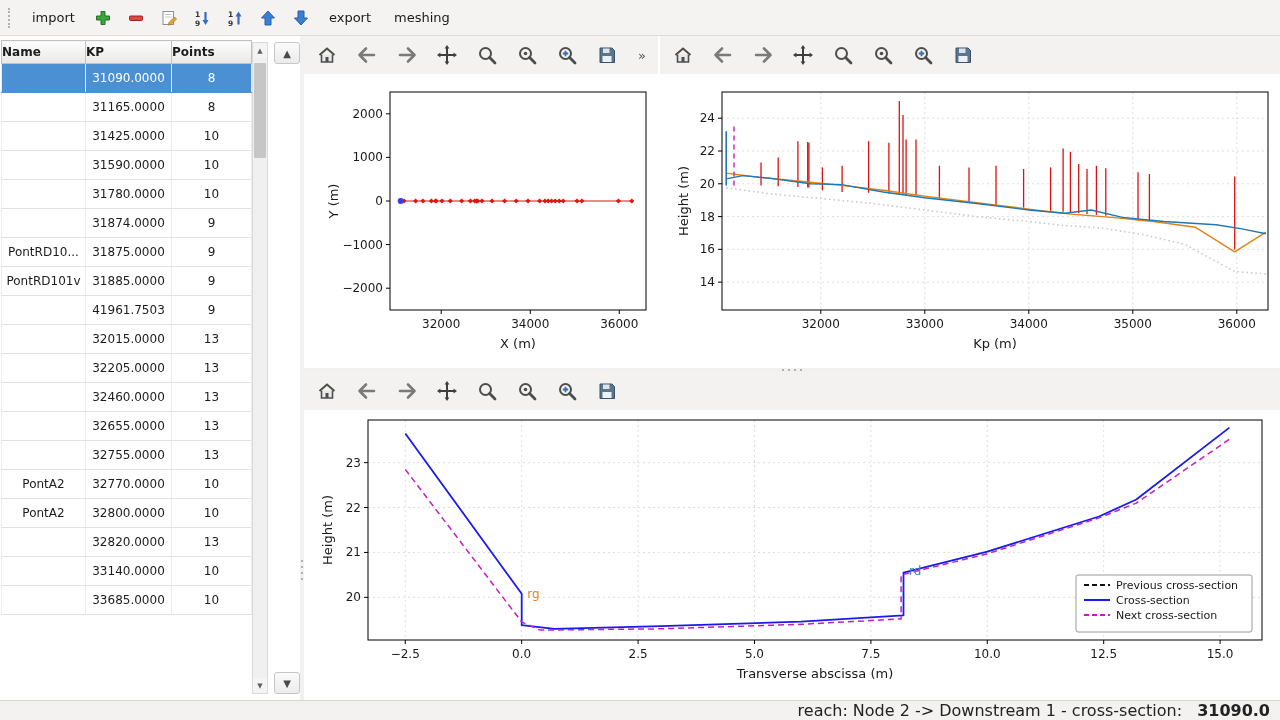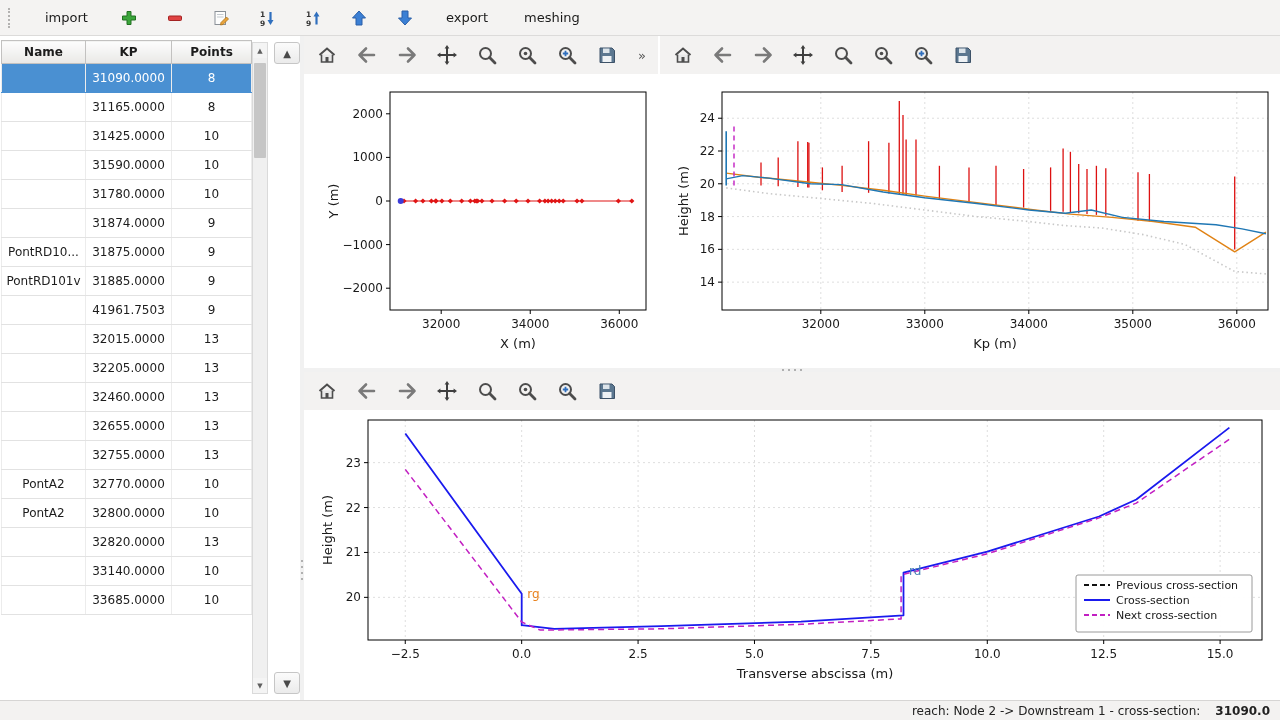--- a/index.html
+++ b/index.html
@@ -1,30 +1,30 @@
 <!DOCTYPE html>
 <html style="--sel: #4a90d2;"><head>
 <meta charset="utf-8">
 <style>
   *{margin:0;padding:0;box-sizing:border-box}
   html,body{width:1280px;height:720px;overflow:hidden}
   body{font-family:"DejaVu Sans","Liberation Sans",sans-serif;background:#ffffff;position:relative;font-size:12px;color:#1c1c1c}
   button{border:none;background:transparent;font:inherit;padding:0;cursor:default}
 
   
-  .app-toolbar{position:absolute;left:0;top:0;width:1280px;height:36px;background:#f4f3f2;border-bottom:1px solid #dcdbda;display:flex;align-items:center;padding:0 6px;gap:16px}
+  .app-toolbar{position:absolute;left:0;top:0;width:1280px;height:36px;background:#f4f3f2;border-bottom:1px solid #dcdbda;display:flex;align-items:center;padding:0 6px;gap:3px}
   .tb-handle{width:5px;height:20px;border-left:2px dotted #b3b2b1;margin:0 6px 0 2px}
   .tb-text{height:26px;padding:0 10px;font-size:13px;color:#1a1a1a;border-radius:3px}
   .tb-icon{width:30px;height:28px;display:flex;align-items:center;justify-content:center;border-radius:3px}
   .tb-icon svg{display:block}
 
   
   .left-panel{position:absolute;left:0;top:36px;width:302px;height:664px;background:#ffffff}
   .sec-table{border-collapse:collapse;table-layout:fixed;width:250px;position:absolute;left:1px;top:4px;font-size:12px}
-  .sec-table th{height:23px;background:linear-gradient(#fdfdfd,#e9e8e6);border:1px solid #c2c1c0;font-weight:bold;text-align:center;font-size:12px}
+  .sec-table th{height:23px;background:linear-gradient(#fdfdfd,#e9e8e6);border:1px solid #c2c1c0;font-weight:bold;text-align:left;font-size:12px}
   .sec-table td{height:29px;border-bottom:1px solid #e2e2e2;border-right:1px solid #ececec;text-align:center;overflow:hidden;white-space:nowrap;text-overflow:ellipsis;padding:0 2px}
   .sec-table td:first-child{border-left:1px solid #ececec}
   .sec-table tr.selected td{background:var(--sel,#4a90d2);color:#fff;border-bottom-color:var(--sel,#4a90d2)}
   .sec-table th:nth-child(1),.sec-table td:nth-child(1){width:84px}
   .sec-table th:nth-child(2),.sec-table td:nth-child(2){width:86px}
   .sec-table th:nth-child(3),.sec-table td:nth-child(3){width:80px}
   .vscroll{position:absolute;left:252px;top:6px;width:16px;height:652px;background:#f0f0f0;border:1px solid #dadada}
   .vs-btn{position:absolute;left:0;width:14px;height:15px;display:flex;align-items:center;justify-content:center;font-size:7px;color:#5f5f5f;background:#f4f4f4}
   .vs-btn.up{top:0}
   .vs-btn.down{bottom:0}
@@ -47,21 +47,21 @@
   .plot-c{left:0;top:336px;width:976px;height:328px}
   .mpl-toolbar{position:absolute;left:0;top:0;right:0;height:38px;background:#f3f2f1;display:flex;align-items:center;gap:14px;padding:0 10px}
   .mpl-btn{width:26px;height:26px;display:flex;align-items:center;justify-content:center;border-radius:3px}
   .tb-overflow{margin-left:auto;font-size:13px;color:#555;padding-right:2px}
   .chart{position:absolute;left:0;background:#ffffff}
   #chart-plan{top:40px;width:354px;height:290px}
   #chart-profile{top:40px;width:620px;height:290px}
   #chart-cross{top:40px;width:976px;height:288px}
 
   
-  .status-bar{position:absolute;left:0;top:700px;width:1280px;height:20px;background:#f3f2f1;border-top:1px solid #d6d5d4;display:flex;align-items:center;justify-content:flex-end;padding-right:10px;font-size:12px;color:#222}
+  .status-bar{position:absolute;left:0;top:700px;width:1280px;height:20px;background:#f3f2f1;border-top:1px solid #d6d5d4;display:flex;align-items:center;justify-content:flex-end;padding-right:10px;font-size:16px;color:#222}
   .status-bar b{margin-left:15px}
 </style>
 </head>
 <body>
 
 <div class="app">
 
   <div class="app-toolbar">
     <div class="tb-handle"></div>
     <button class="tb-text">import</button>

